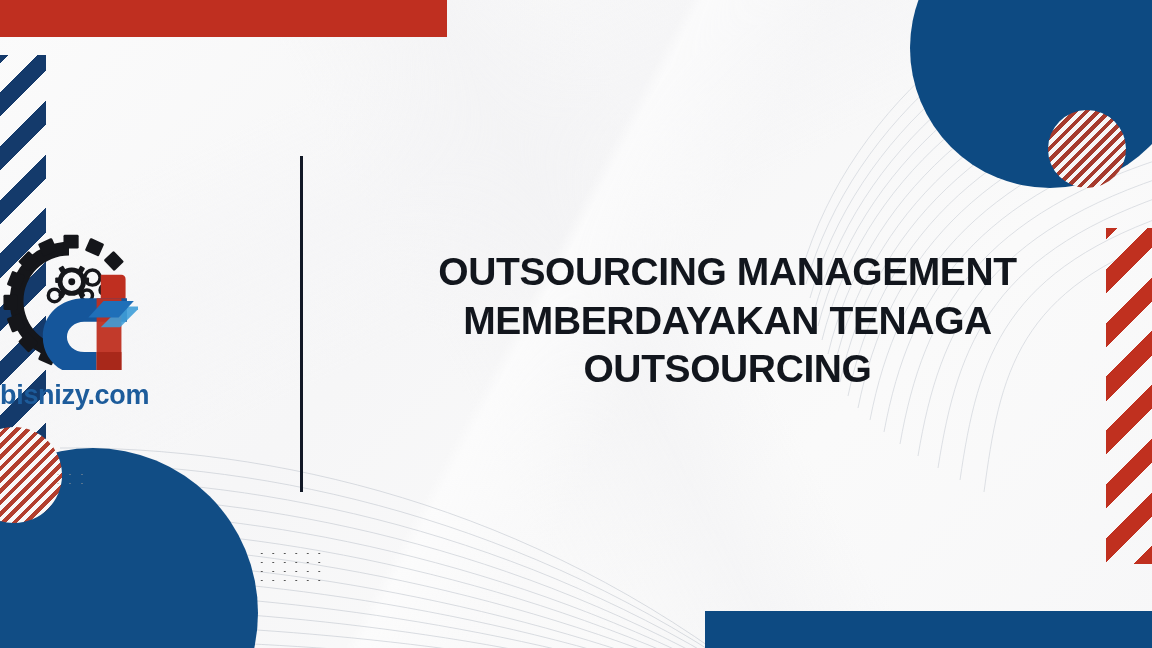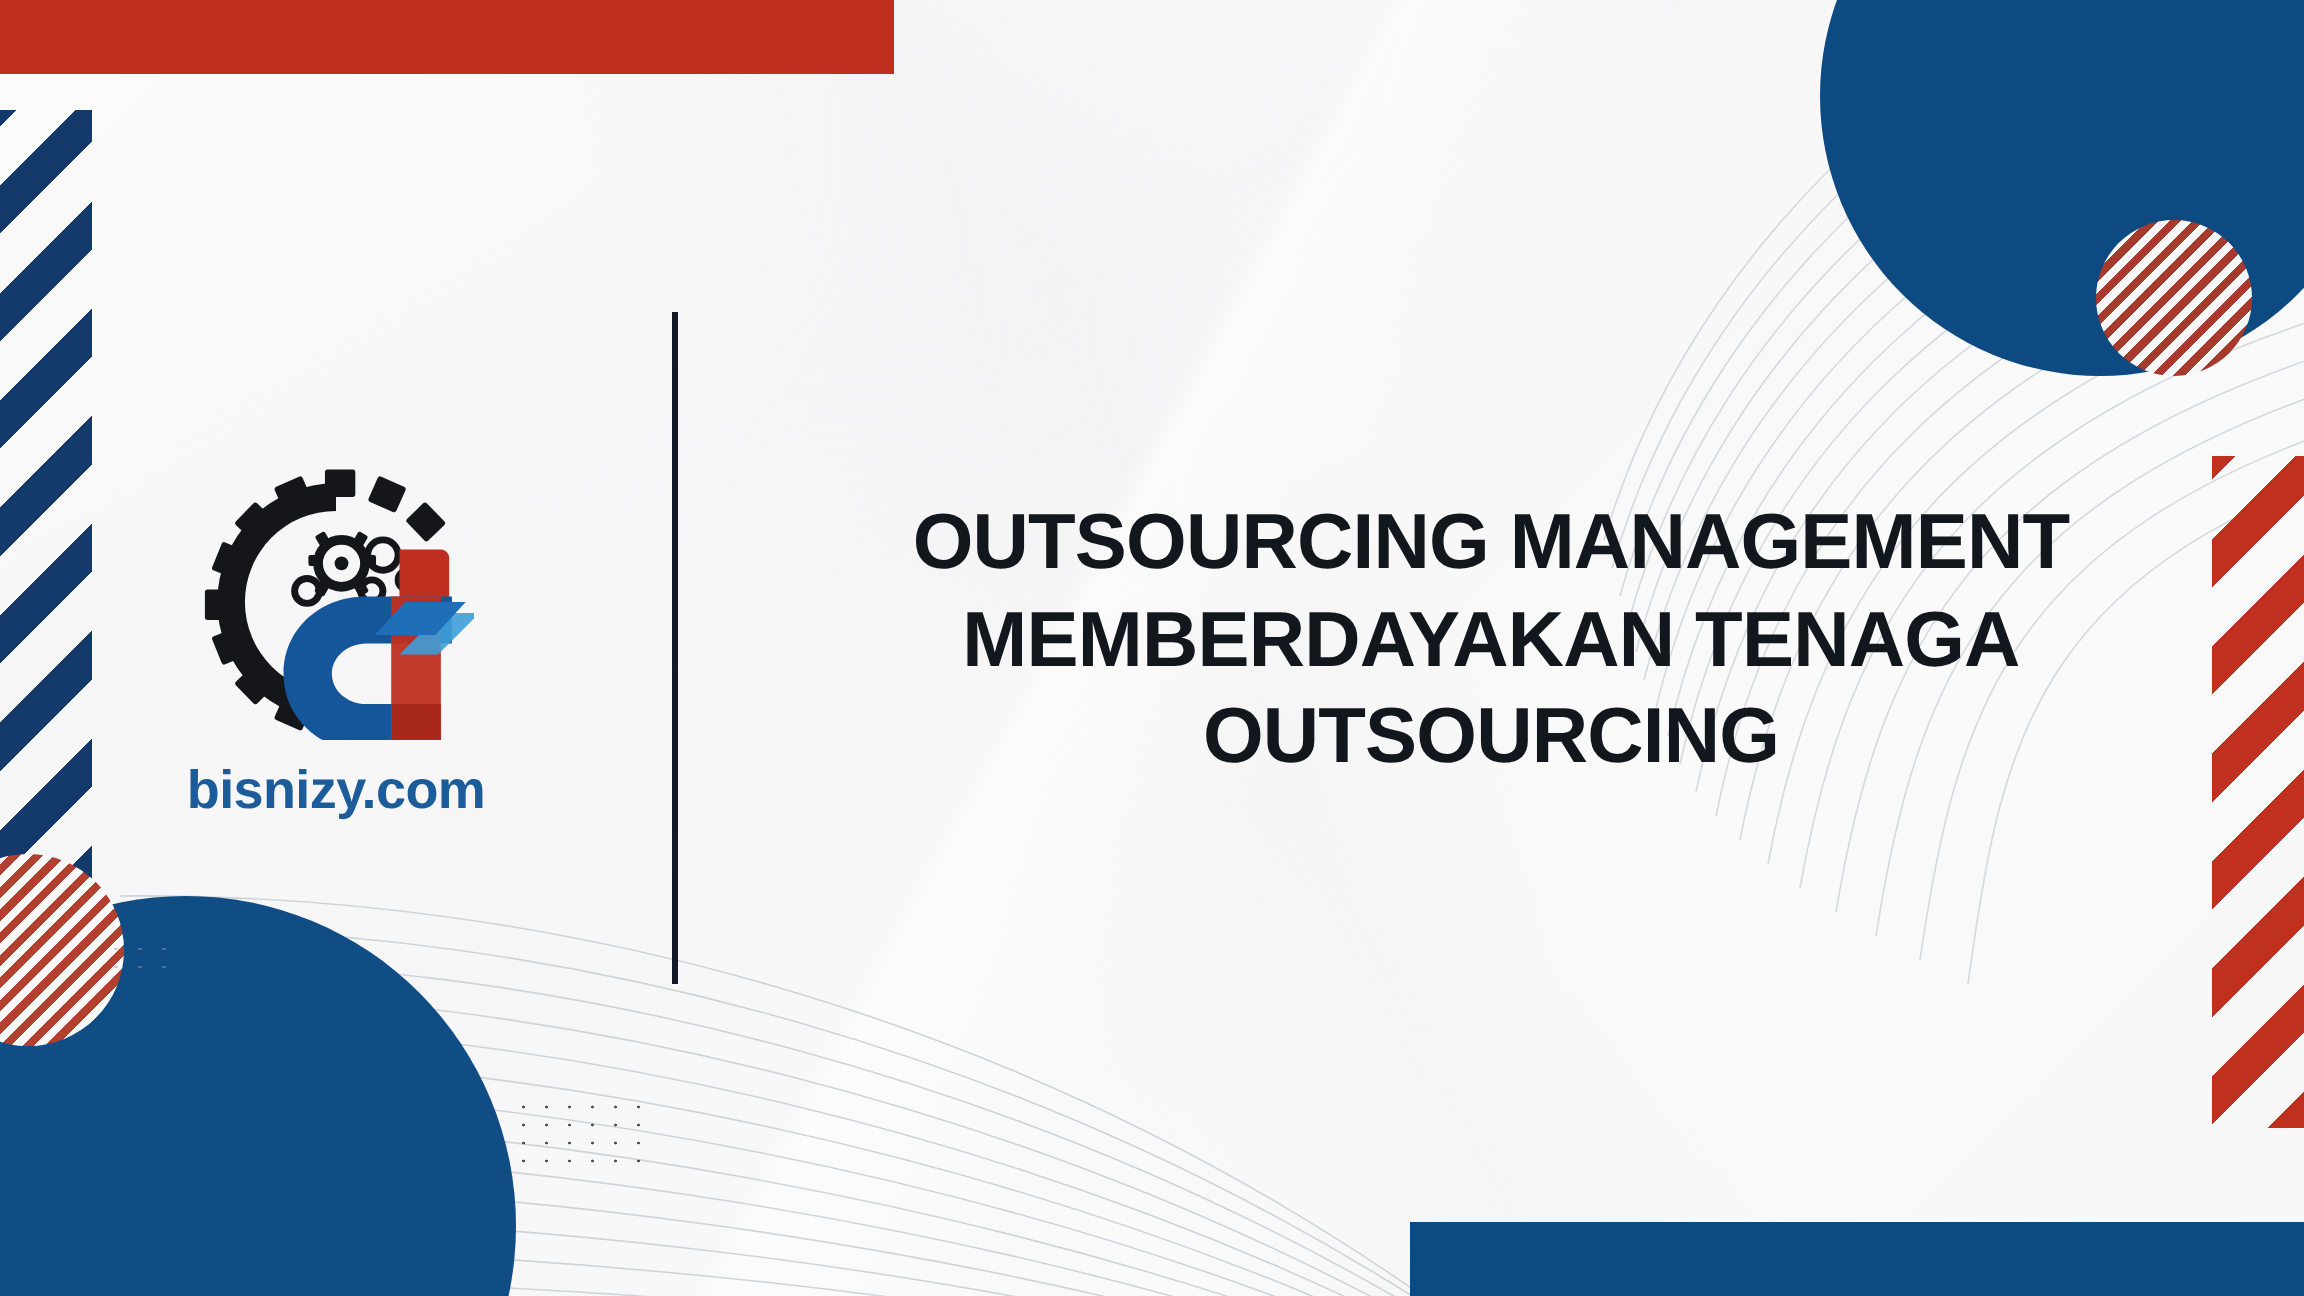--- a/index.html
+++ b/index.html
@@ -134,24 +134,23 @@
 
   
   .content {
     position: absolute;
     inset: 0;
     display: flex;
     align-items: center;
   }
 
   .brand-col {
-    width: 336px;
+    width: 300px;
     display: flex;
     flex-direction: column;
-    align-items: center;
     justify-content: center;
     padding-bottom: 6px;
   }
 
   .logo-mark { width: 138px; height: 138px; display: block; }
 
   .brand-name {
     margin-top: 10px;
     font-size: 27px;
     font-weight: 700;

